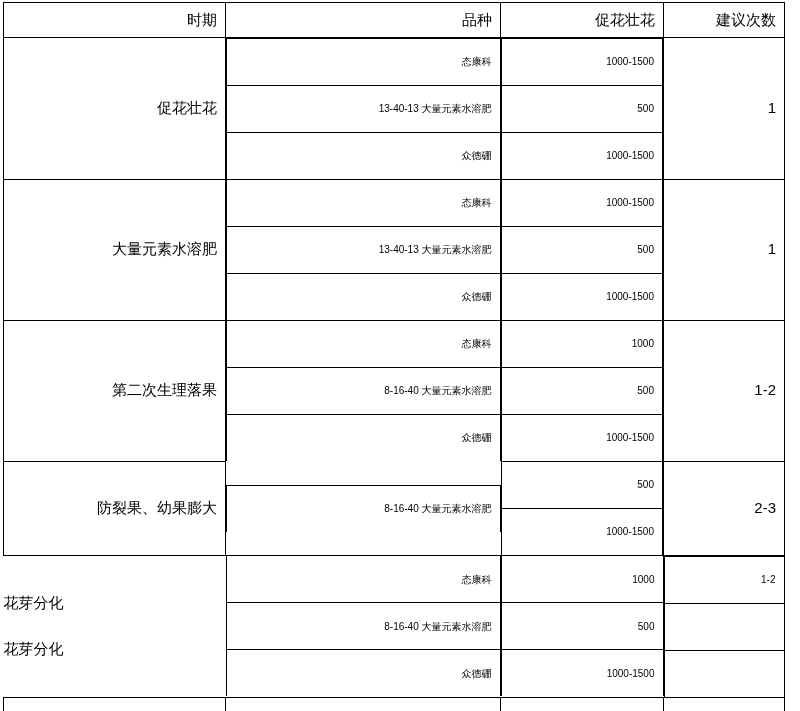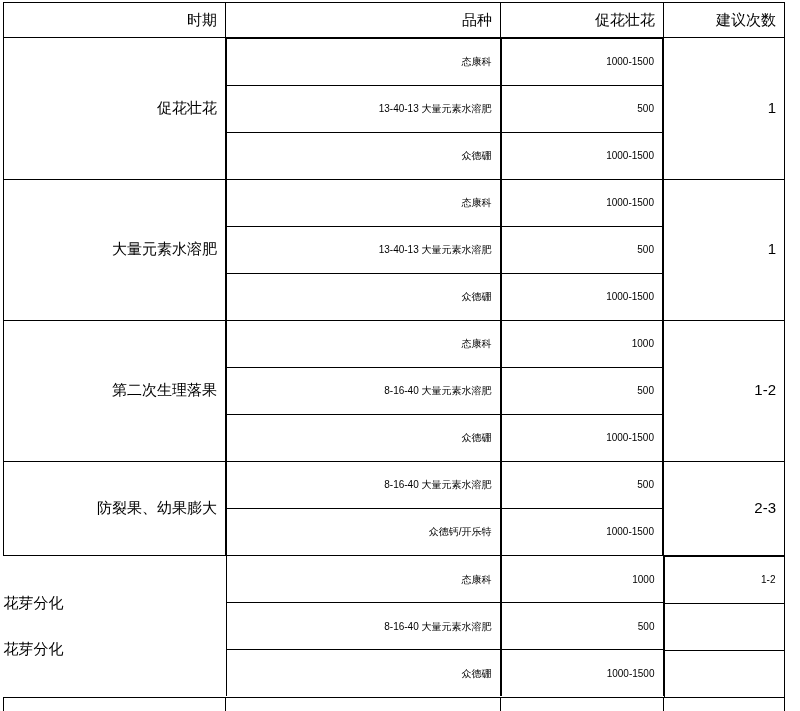--- a/index.html
+++ b/index.html
@@ -205,23 +205,20 @@
       <tr>
         <td class="period-cell">
           <span>防裂果、幼果膨大</span>
         </td>
         <td class="sub">
           <table class="subtable">
             <tbody>
                 <tr>
                   <td>8-16-40 大量元素水溶肥</td>
                 </tr>
-            <tr>
-                  <td>众德钙/开乐特</td>
-                </tr>
           </tbody>
             </table>
         </td>
         <td class="sub">
           <table class="subtable">
             <tbody>
                 <tr>
                   <td>500</td>
                 </tr>
             <tr>

